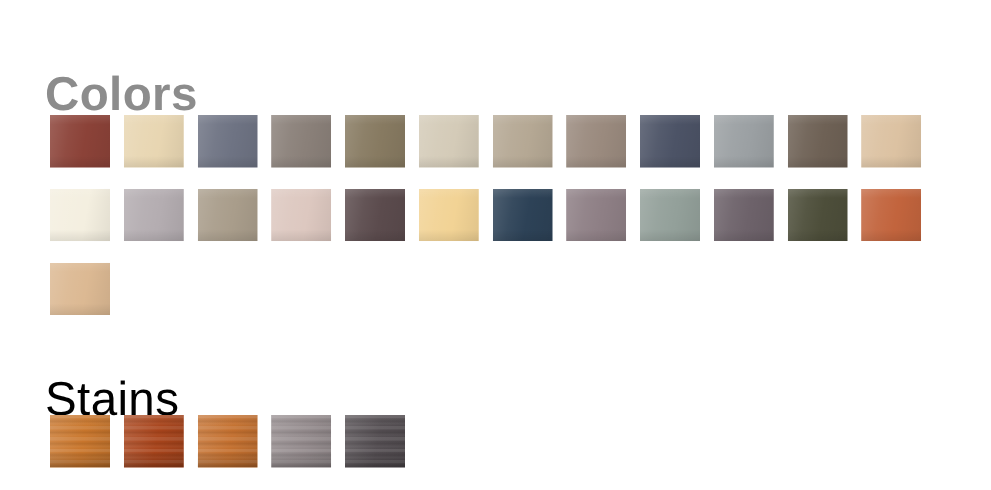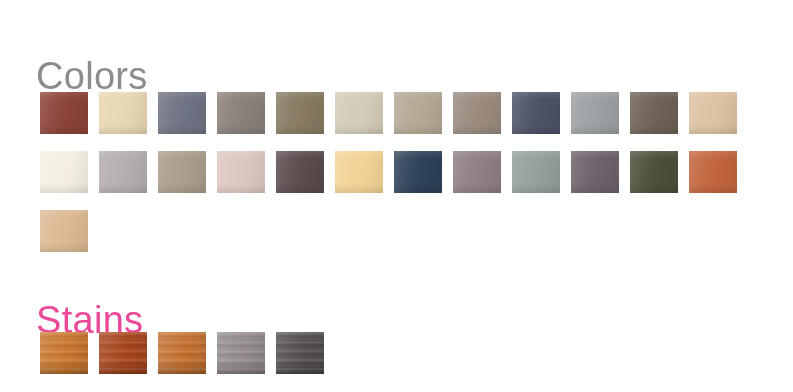--- a/index.html
+++ b/index.html
@@ -104,21 +104,21 @@
         rgba(255,255,255,0.00) 22%,
         rgba(0,0,0,0.00) 70%,
         rgba(0,0,0,0.22) 100%);
   }
 </style>
 </head>
 <body>
 
 <div class="page" style="background: rgb(255, 255, 255);">
 
-  <h1 class="section-title" id="title-colors" style="color: rgb(140, 140, 140);">Colors</h1>
+  <h1 class="section-title" id="title-colors" style="color: rgb(140, 140, 140); font-weight: bold;">Colors</h1>
 
   <div class="swatch-grid" id="grid-colors" style="background: transparent;">
       <div class="swatch" style="background-color: rgb(139, 66, 56);"></div>
       <div class="swatch" style="background-color: rgb(232, 214, 178);"></div>
       <div class="swatch" style="background-color: rgb(110, 115, 131);"></div>
       <div class="swatch" style="background-color: rgb(138, 128, 121);"></div>
       <div class="swatch" style="background-color: rgb(135, 122, 97);"></div>
       <div class="swatch" style="background-color: rgb(212, 203, 184);"></div>
       <div class="swatch" style="background-color: rgb(181, 168, 148);"></div>
       <div class="swatch" style="background-color: rgb(154, 138, 126);"></div>
@@ -134,21 +134,21 @@
       <div class="swatch" style="background-color: rgb(242, 211, 149);"></div>
       <div class="swatch" style="background-color: rgb(45, 66, 87);"></div>
       <div class="swatch" style="background-color: rgb(142, 127, 133);"></div>
       <div class="swatch" style="background-color: rgb(147, 160, 154);"></div>
       <div class="swatch" style="background-color: rgb(109, 98, 106);"></div>
       <div class="swatch" style="background-color: rgb(77, 78, 58);"></div>
       <div class="swatch" style="background-color: rgb(194, 100, 61);"></div>
       <div class="swatch" style="background-color: rgb(220, 185, 147);"></div>
     </div>
 
-  <h1 class="section-title" id="title-stains" style="color: #ec4899;">Stains</h1>
+  <h1 class="section-title" id="title-stains" style="color: #000000;">Stains</h1>
 
   <div class="swatch-grid" id="grid-stains" style="background: transparent;">
       <div class="swatch grain" style="background-color: rgb(201, 118, 44);"></div>
       <div class="swatch grain" style="background-color: rgb(168, 68, 27);"></div>
       <div class="swatch grain" style="background-color: rgb(196, 112, 47);"></div>
       <div class="swatch grain" style="background-color: rgb(147, 138, 140);"></div>
       <div class="swatch grain" style="background-color: rgb(83, 77, 81);"></div>
     </div>
 
 </div>

